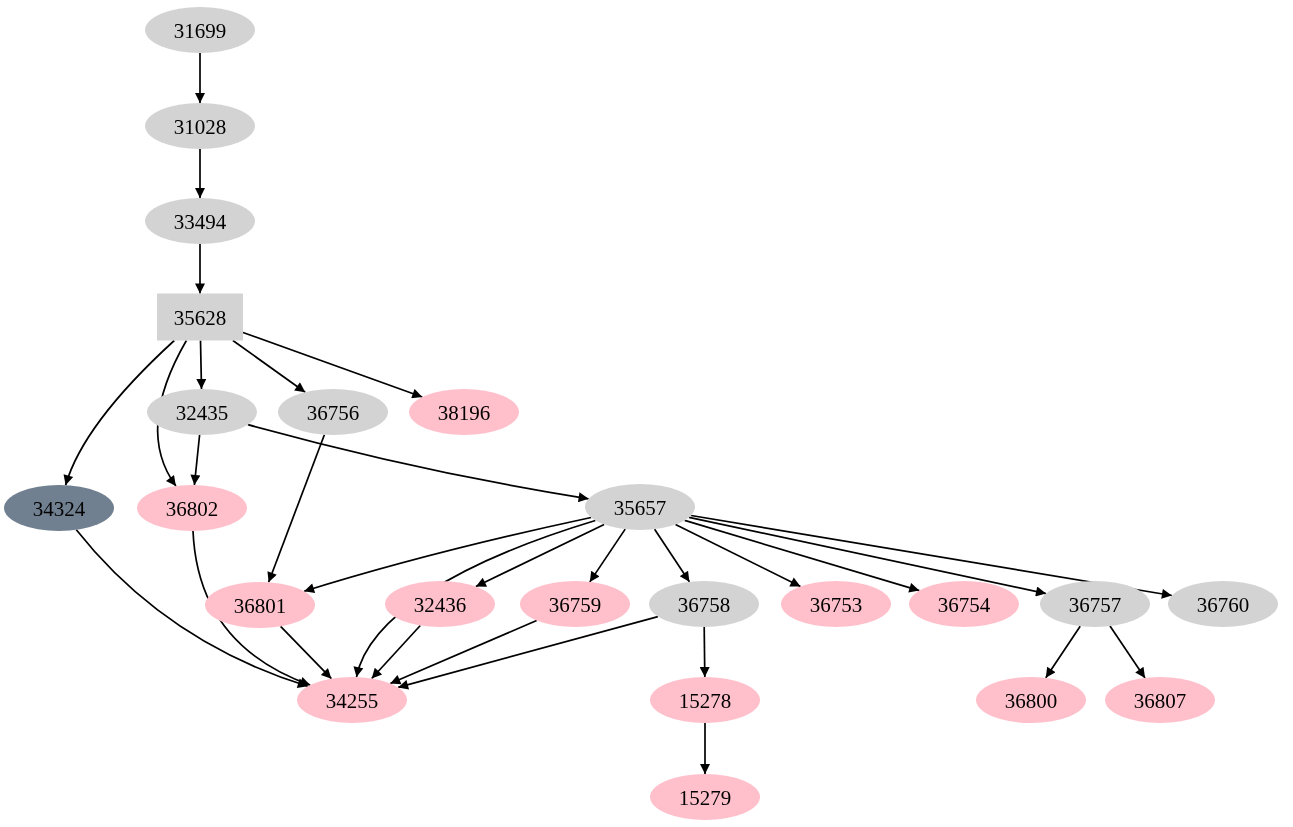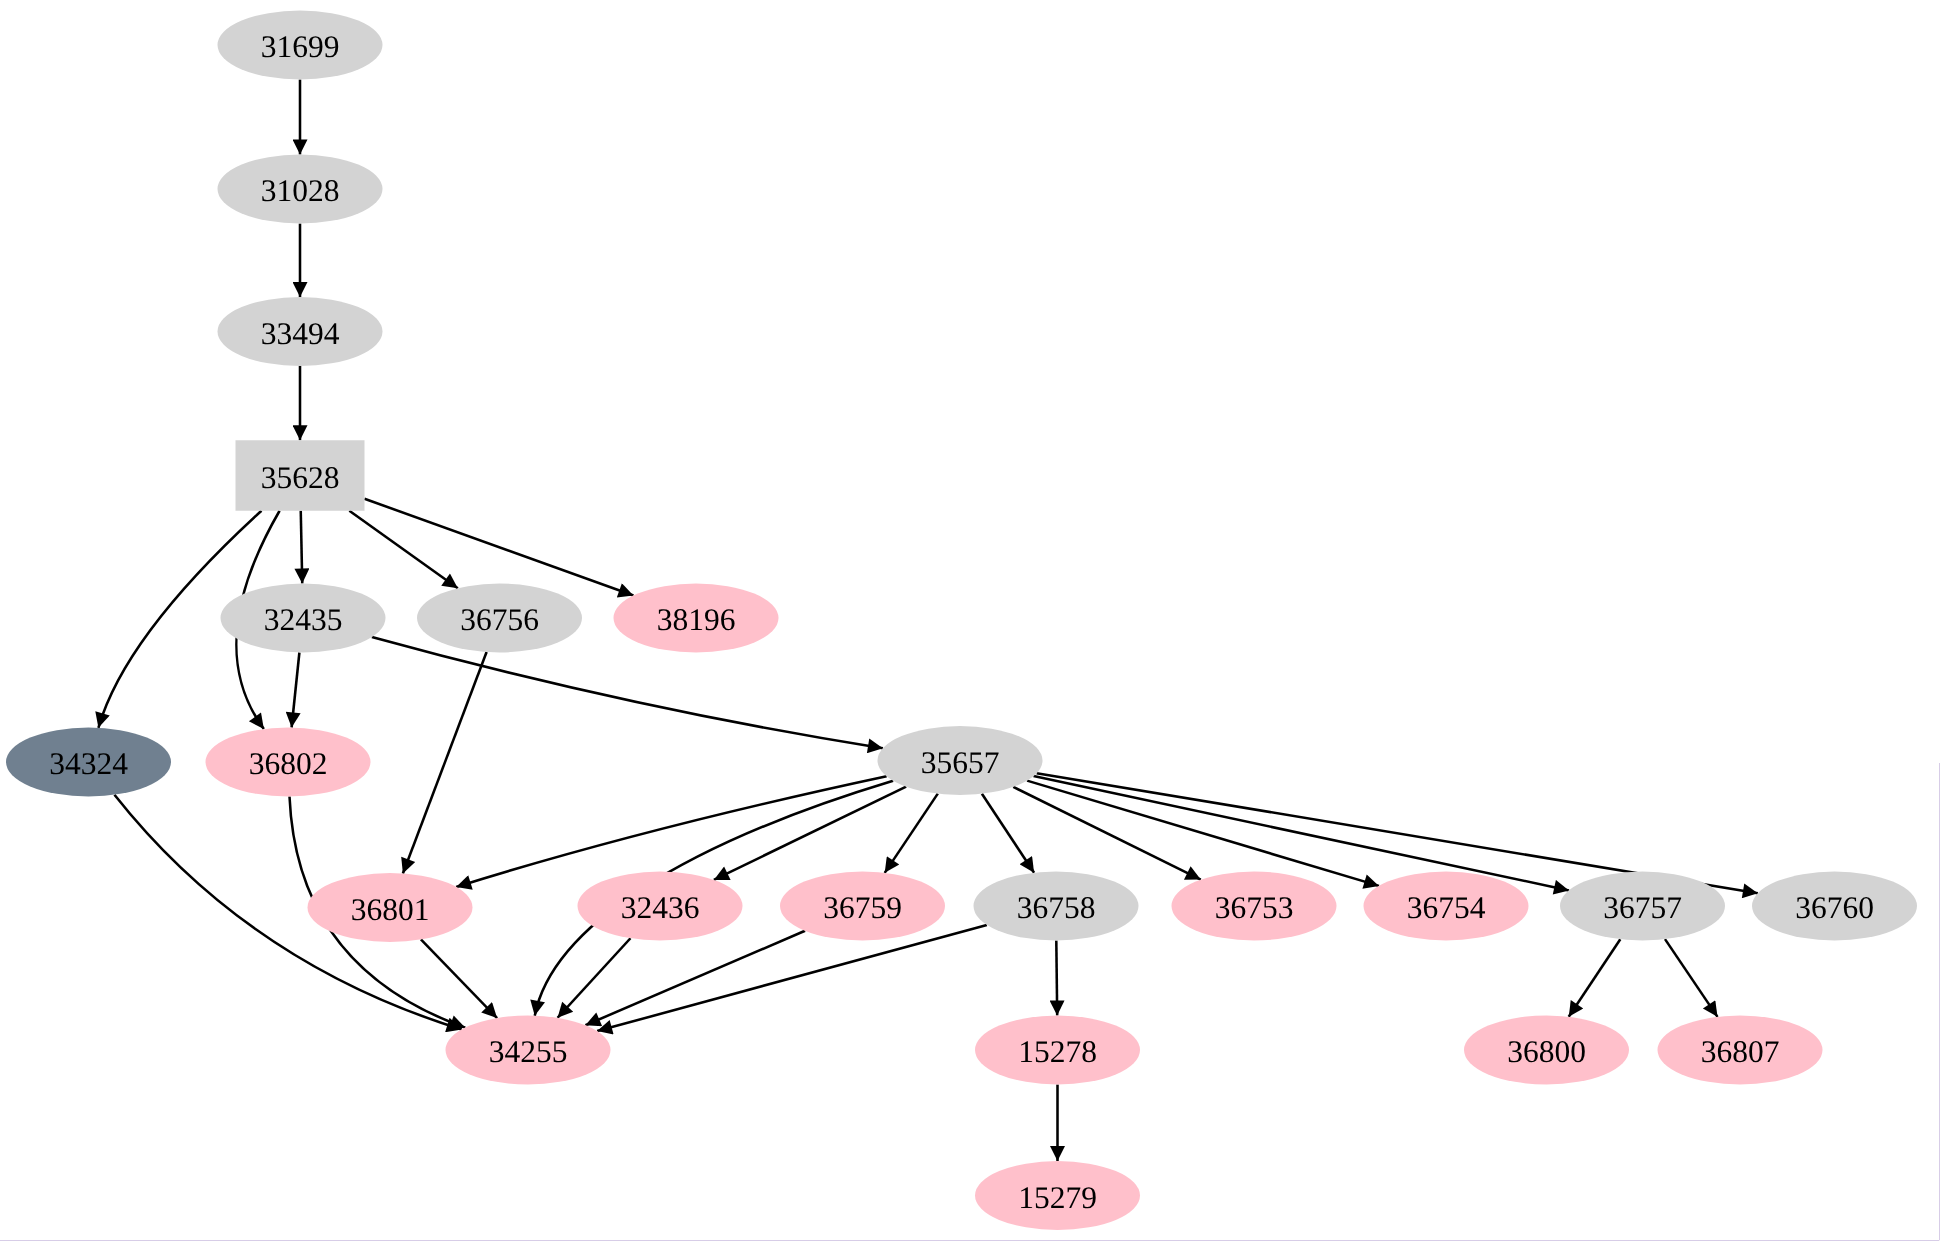--- a/index.html
+++ b/index.html
@@ -1,20 +1,20 @@
 <!DOCTYPE html>
 <html><head>
 <meta charset="utf-8">
 <style>
   html, body { margin: 0; padding: 0; background: #ffffff; }
   .graph-canvas {
     position: relative;
     width: 1293px;
     height: 827px;
-    background: #4c1d95;
+    background: #c4b5fd;
     overflow: hidden;
   }
   svg { display: block; }
   .node-label {
     font-family: "Liberation Serif", "DejaVu Serif", serif;
     font-size: 21px;
     fill: #000000;
     text-anchor: middle;
     dominant-baseline: central;
     user-select: none;

